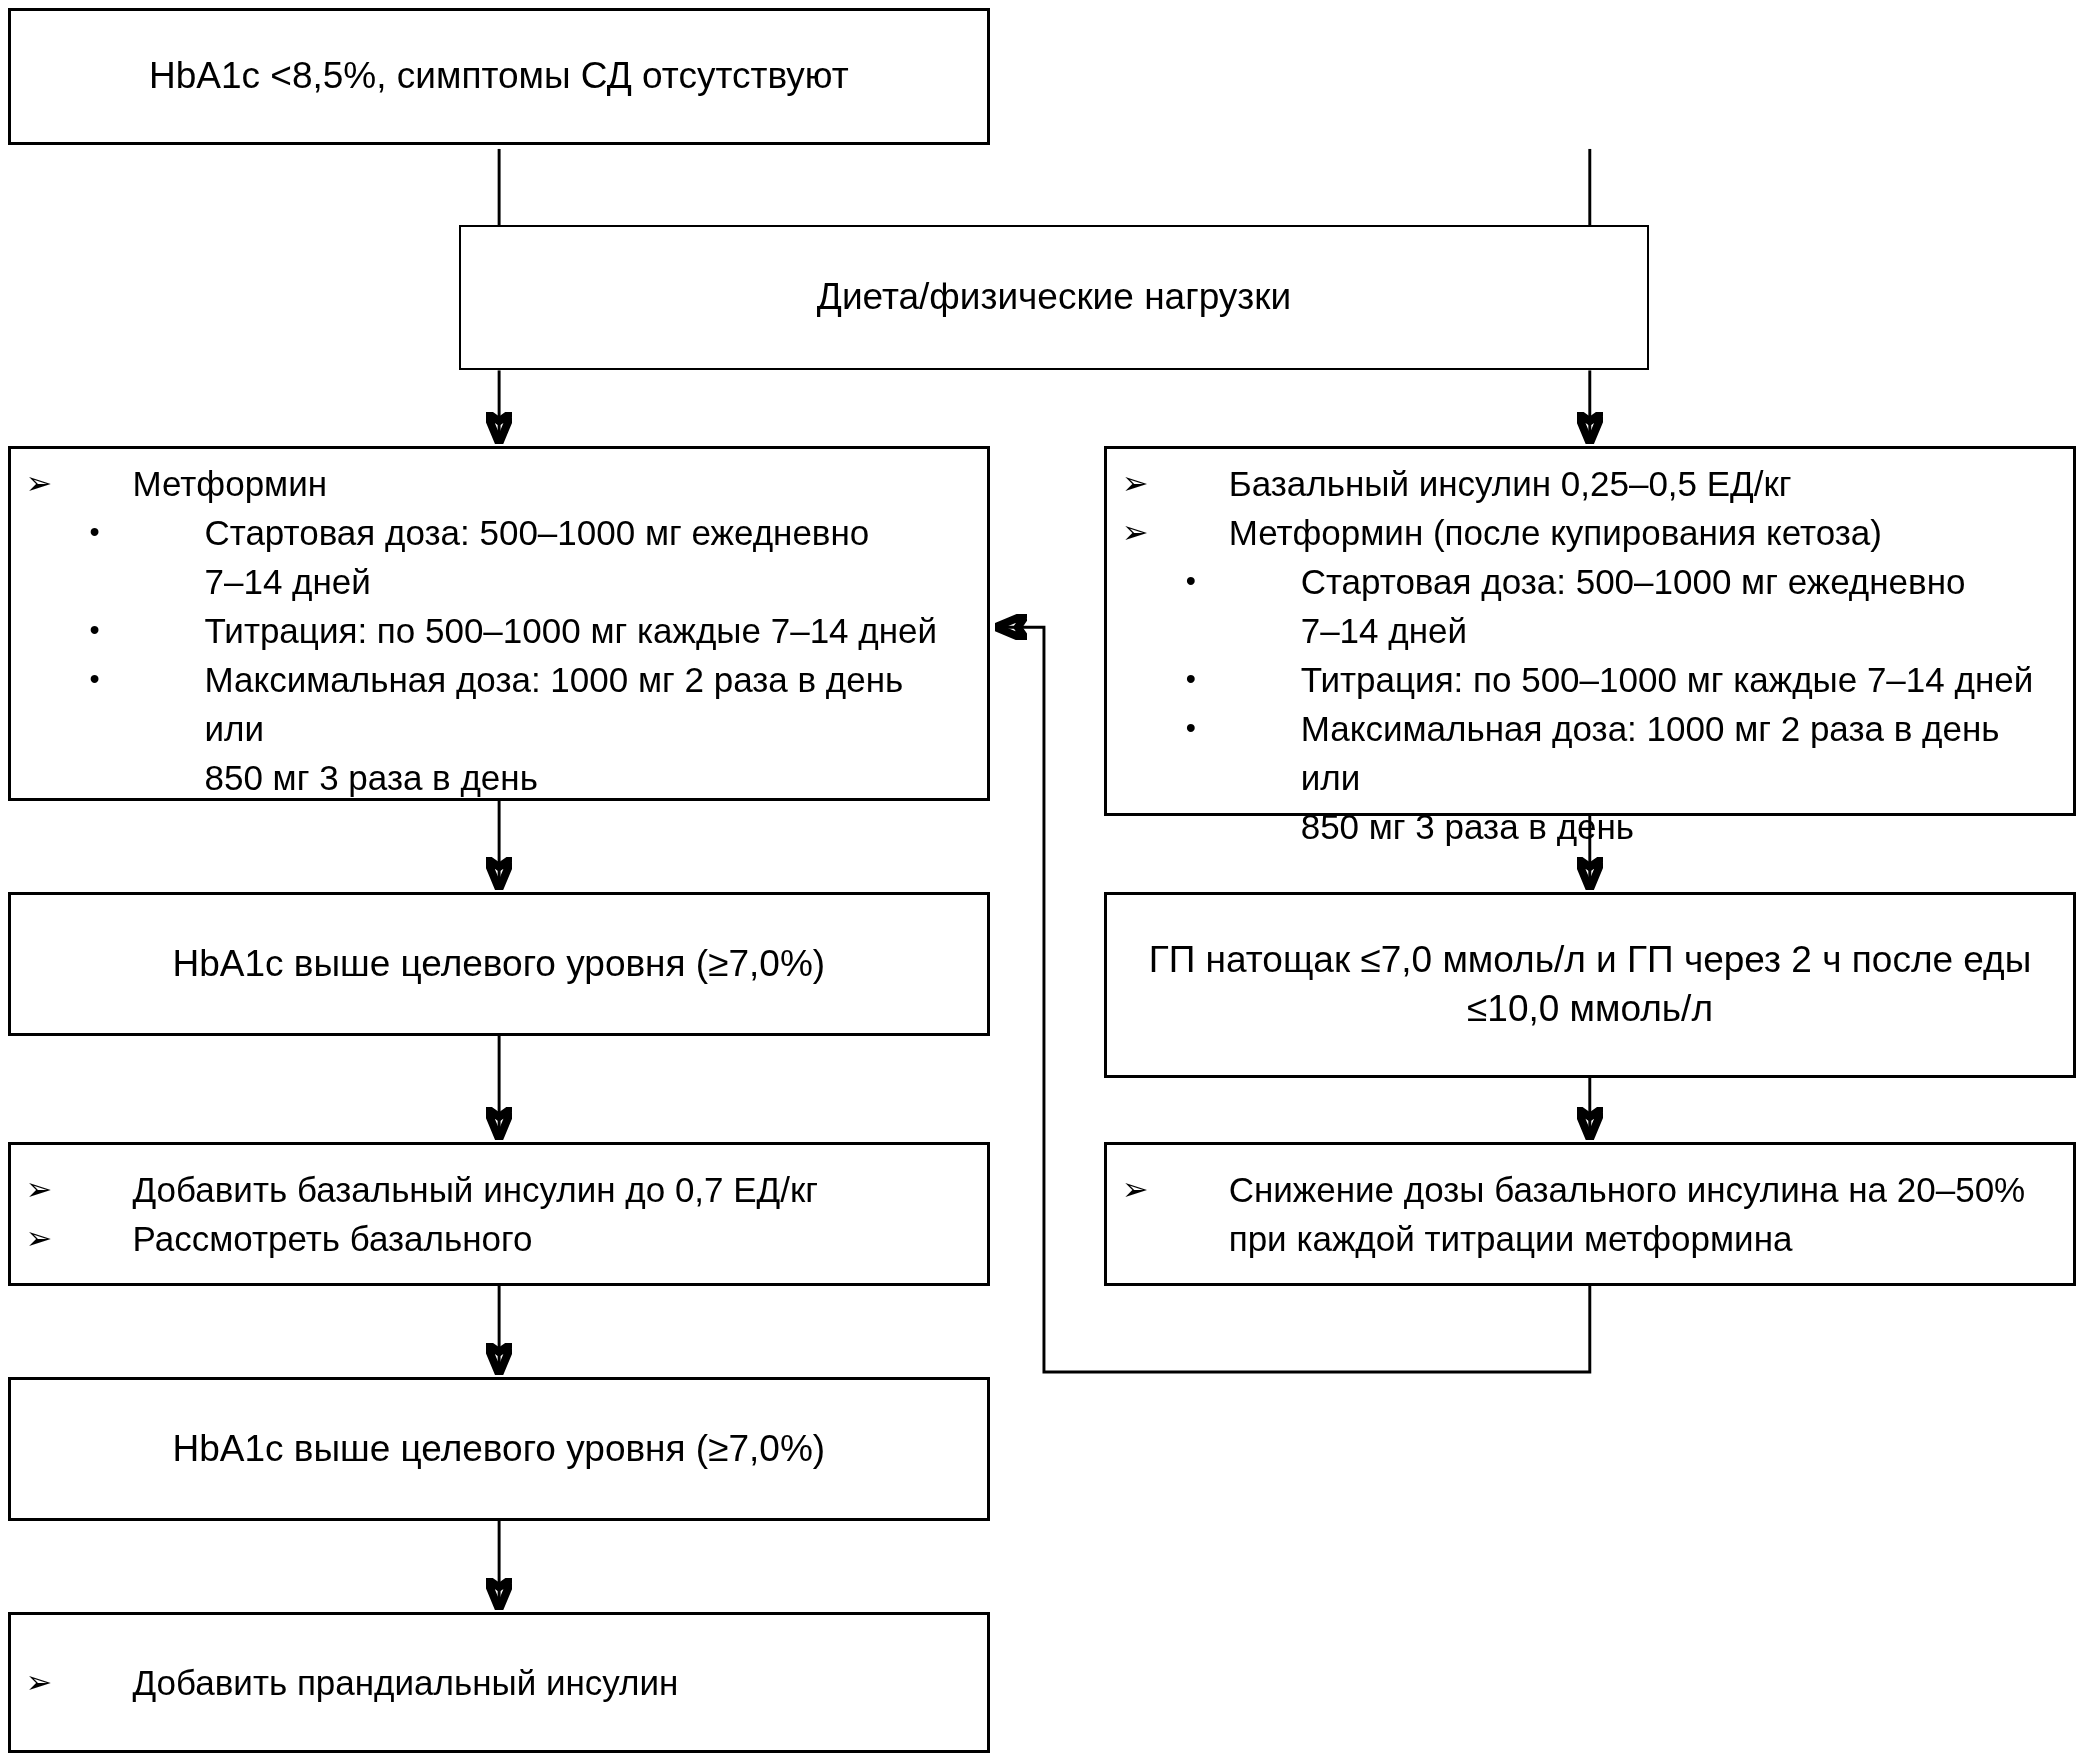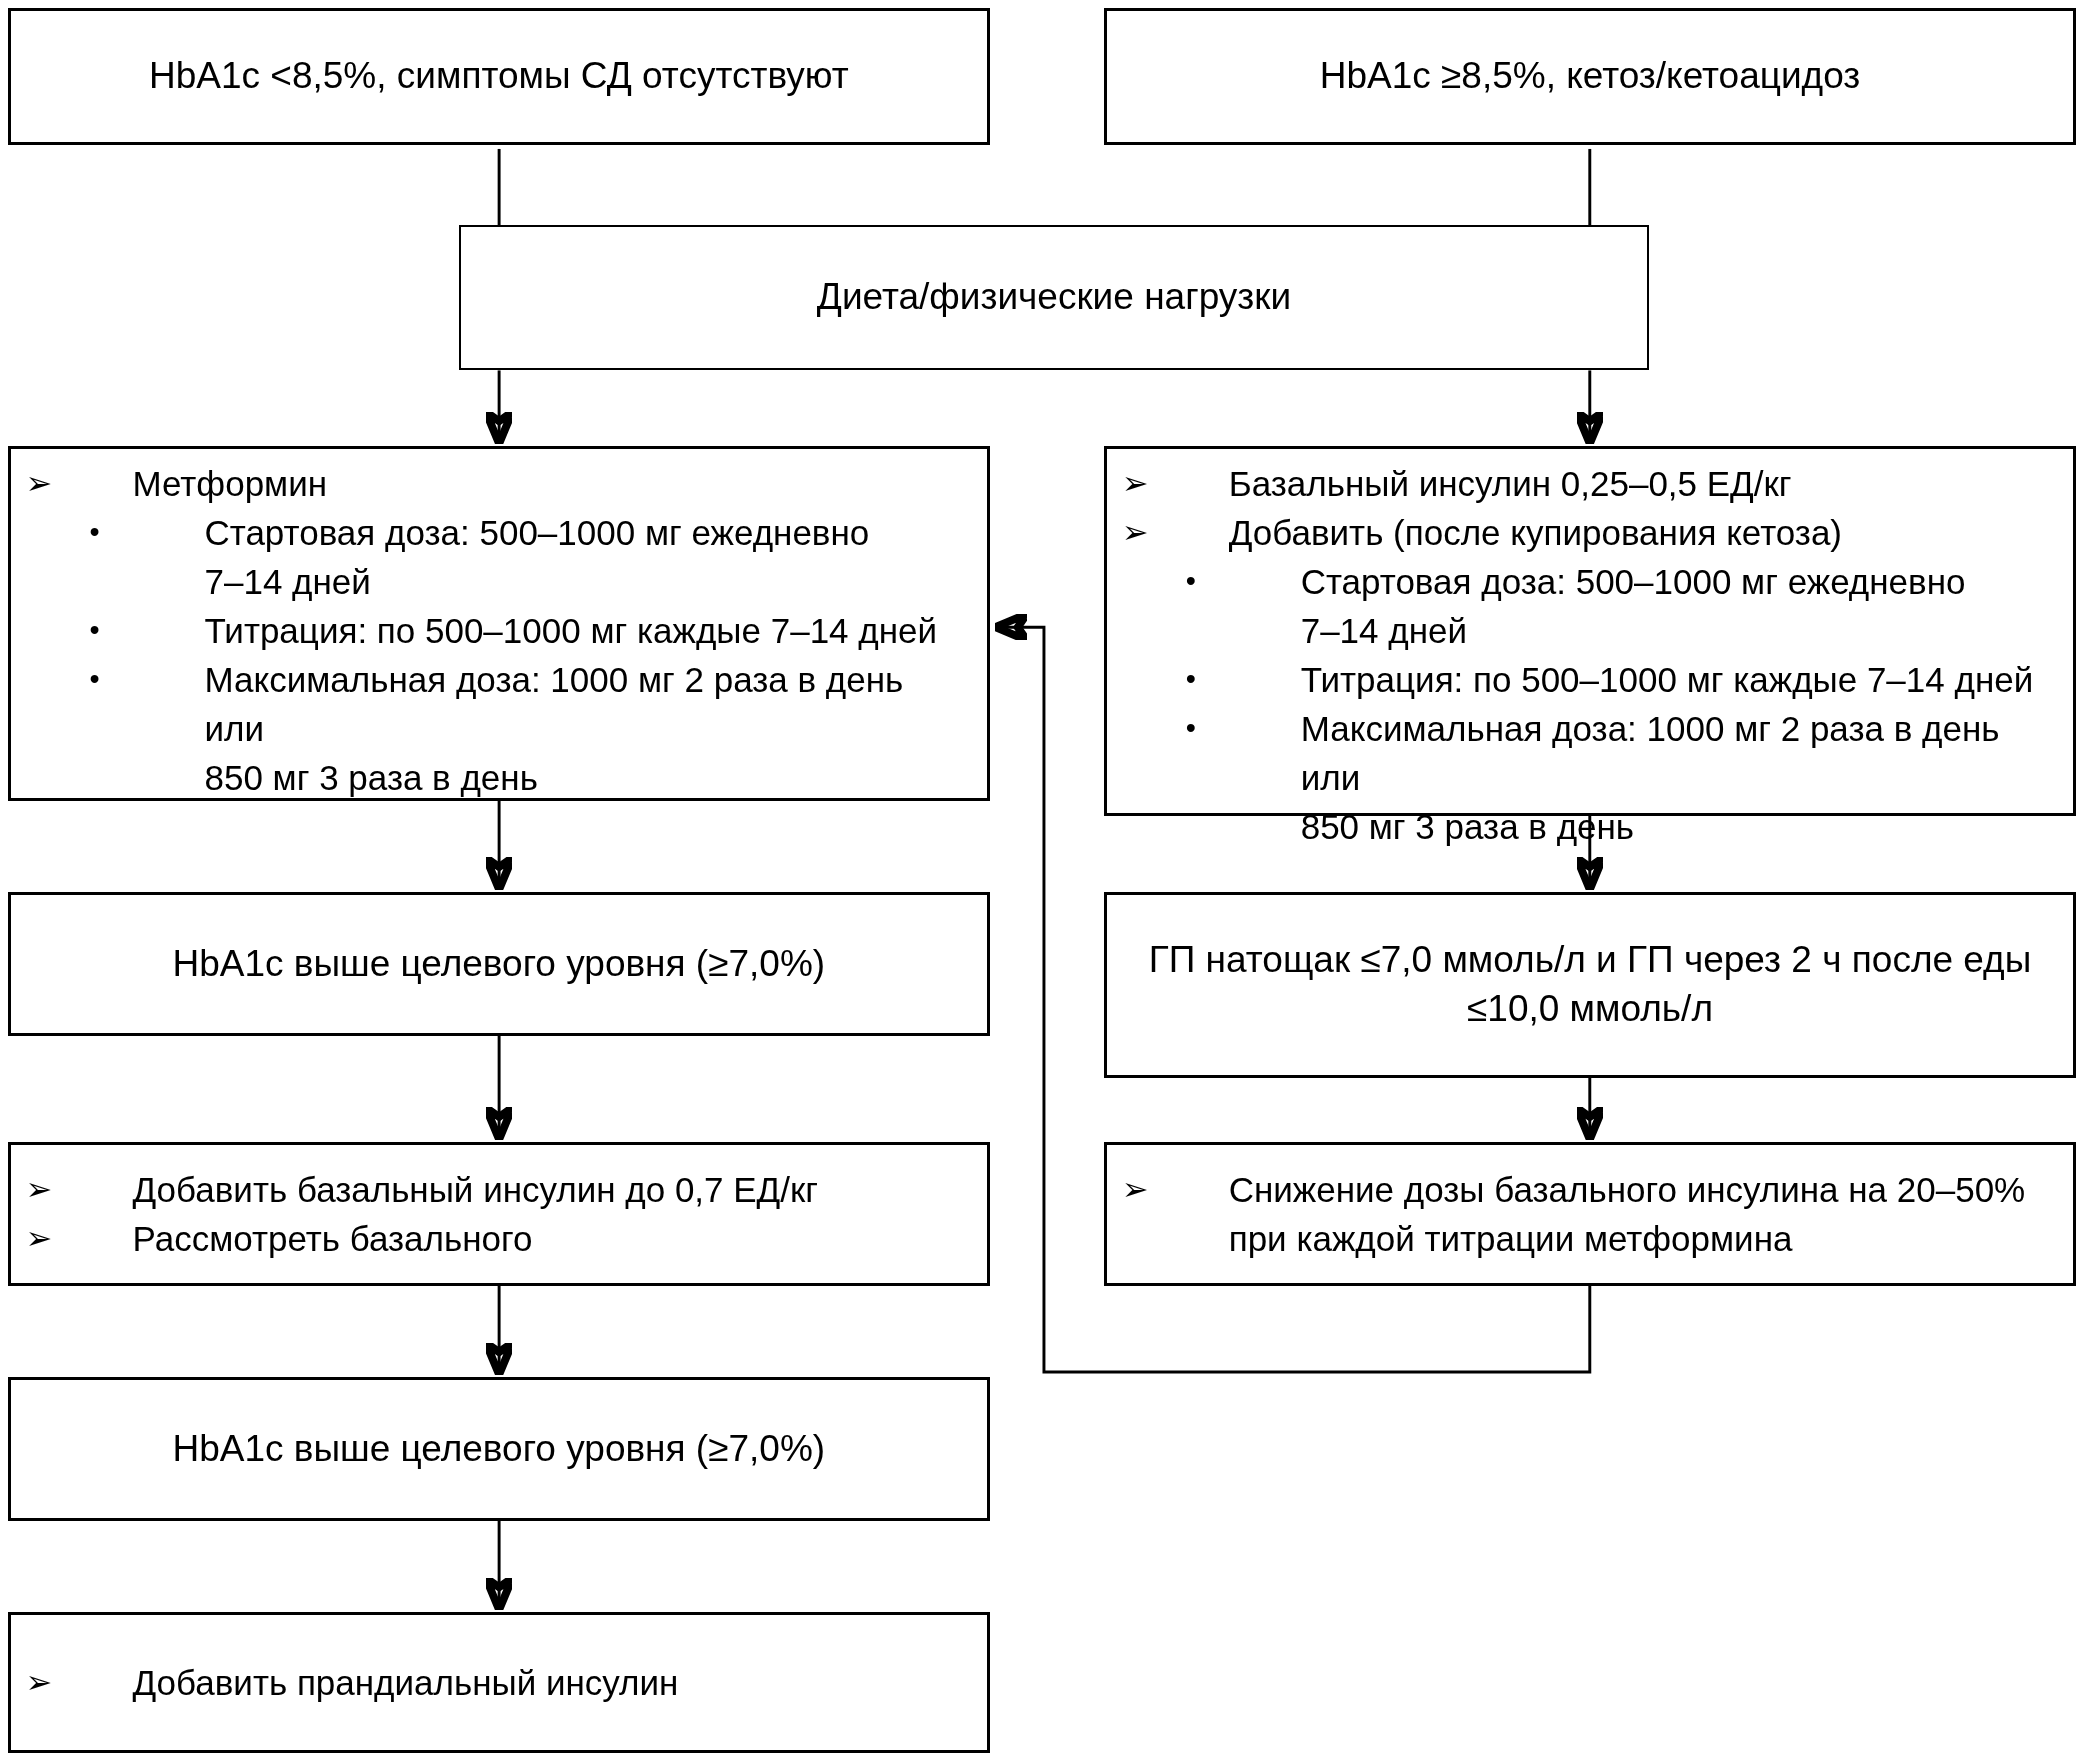--- a/index.html
+++ b/index.html
@@ -82,23 +82,20 @@
     <line x1="1622" y1="1062" x2="1622" y2="1160" marker-end="url(#ah)"></line>
     <line x1="509" y1="1312" x2="509" y2="1400" marker-end="url(#ah)"></line>
     <line x1="509" y1="1552" x2="509" y2="1640" marker-end="url(#ah)"></line>
     <path d="M1622,1312 L1622,1400 L1065,1400 L1065,640 L1018,640" marker-end="url(#ah)"></path>
   </svg>
 
   <div class="box centerbox" style="left:7.8px; top:7.8px; width:982px; height:137px;">
     <div class="txt">HbA1c &lt;8,5%, симптомы СД отсутствуют</div>
   </div>
 
-  <div class="box centerbox" style="left:1104px; top:7.8px; width:972px; height:137px;">
-    <div class="txt">HbA1c ≥8,5%, кетоз/кетоацидоз</div>
-  </div>
 
   <div class="box thin centerbox" style="left:459px; top:225px; width:1190px; height:145px;">
     <div class="txt">Диета/физические нагрузки</div>
   </div>
 
   <div class="box bullets" style="left:7.8px; top:446px; width:982px; height:355px;">
     <div class="li l1">
       <span class="mk">➢</span>
       <span class="tx">Метформин</span>
     </div>
@@ -118,21 +115,21 @@
     </div>
   </div>
 
   <div class="box bullets" style="left:1104px; top:446px; width:972px; height:370px;">
     <div class="li l1">
       <span class="mk">➢</span>
       <span class="tx">Базальный инсулин 0,25–0,5 ЕД/кг</span>
     </div>
     <div class="li l1">
       <span class="mk">➢</span>
-      <span class="tx">Добавить (после купирования кетоза)</span>
+      <span class="tx">Метформин (после купирования кетоза)</span>
     </div>
     <div class="li l2">
       <span class="mk">•</span>
       <span class="tx">Стартовая доза: 500–1000 мг ежедневно
 7–14 дней</span>
     </div>
     <div class="li l2">
       <span class="mk">•</span>
       <span class="tx">Титрация: по 500–1000 мг каждые 7–14 дней</span>
     </div>

